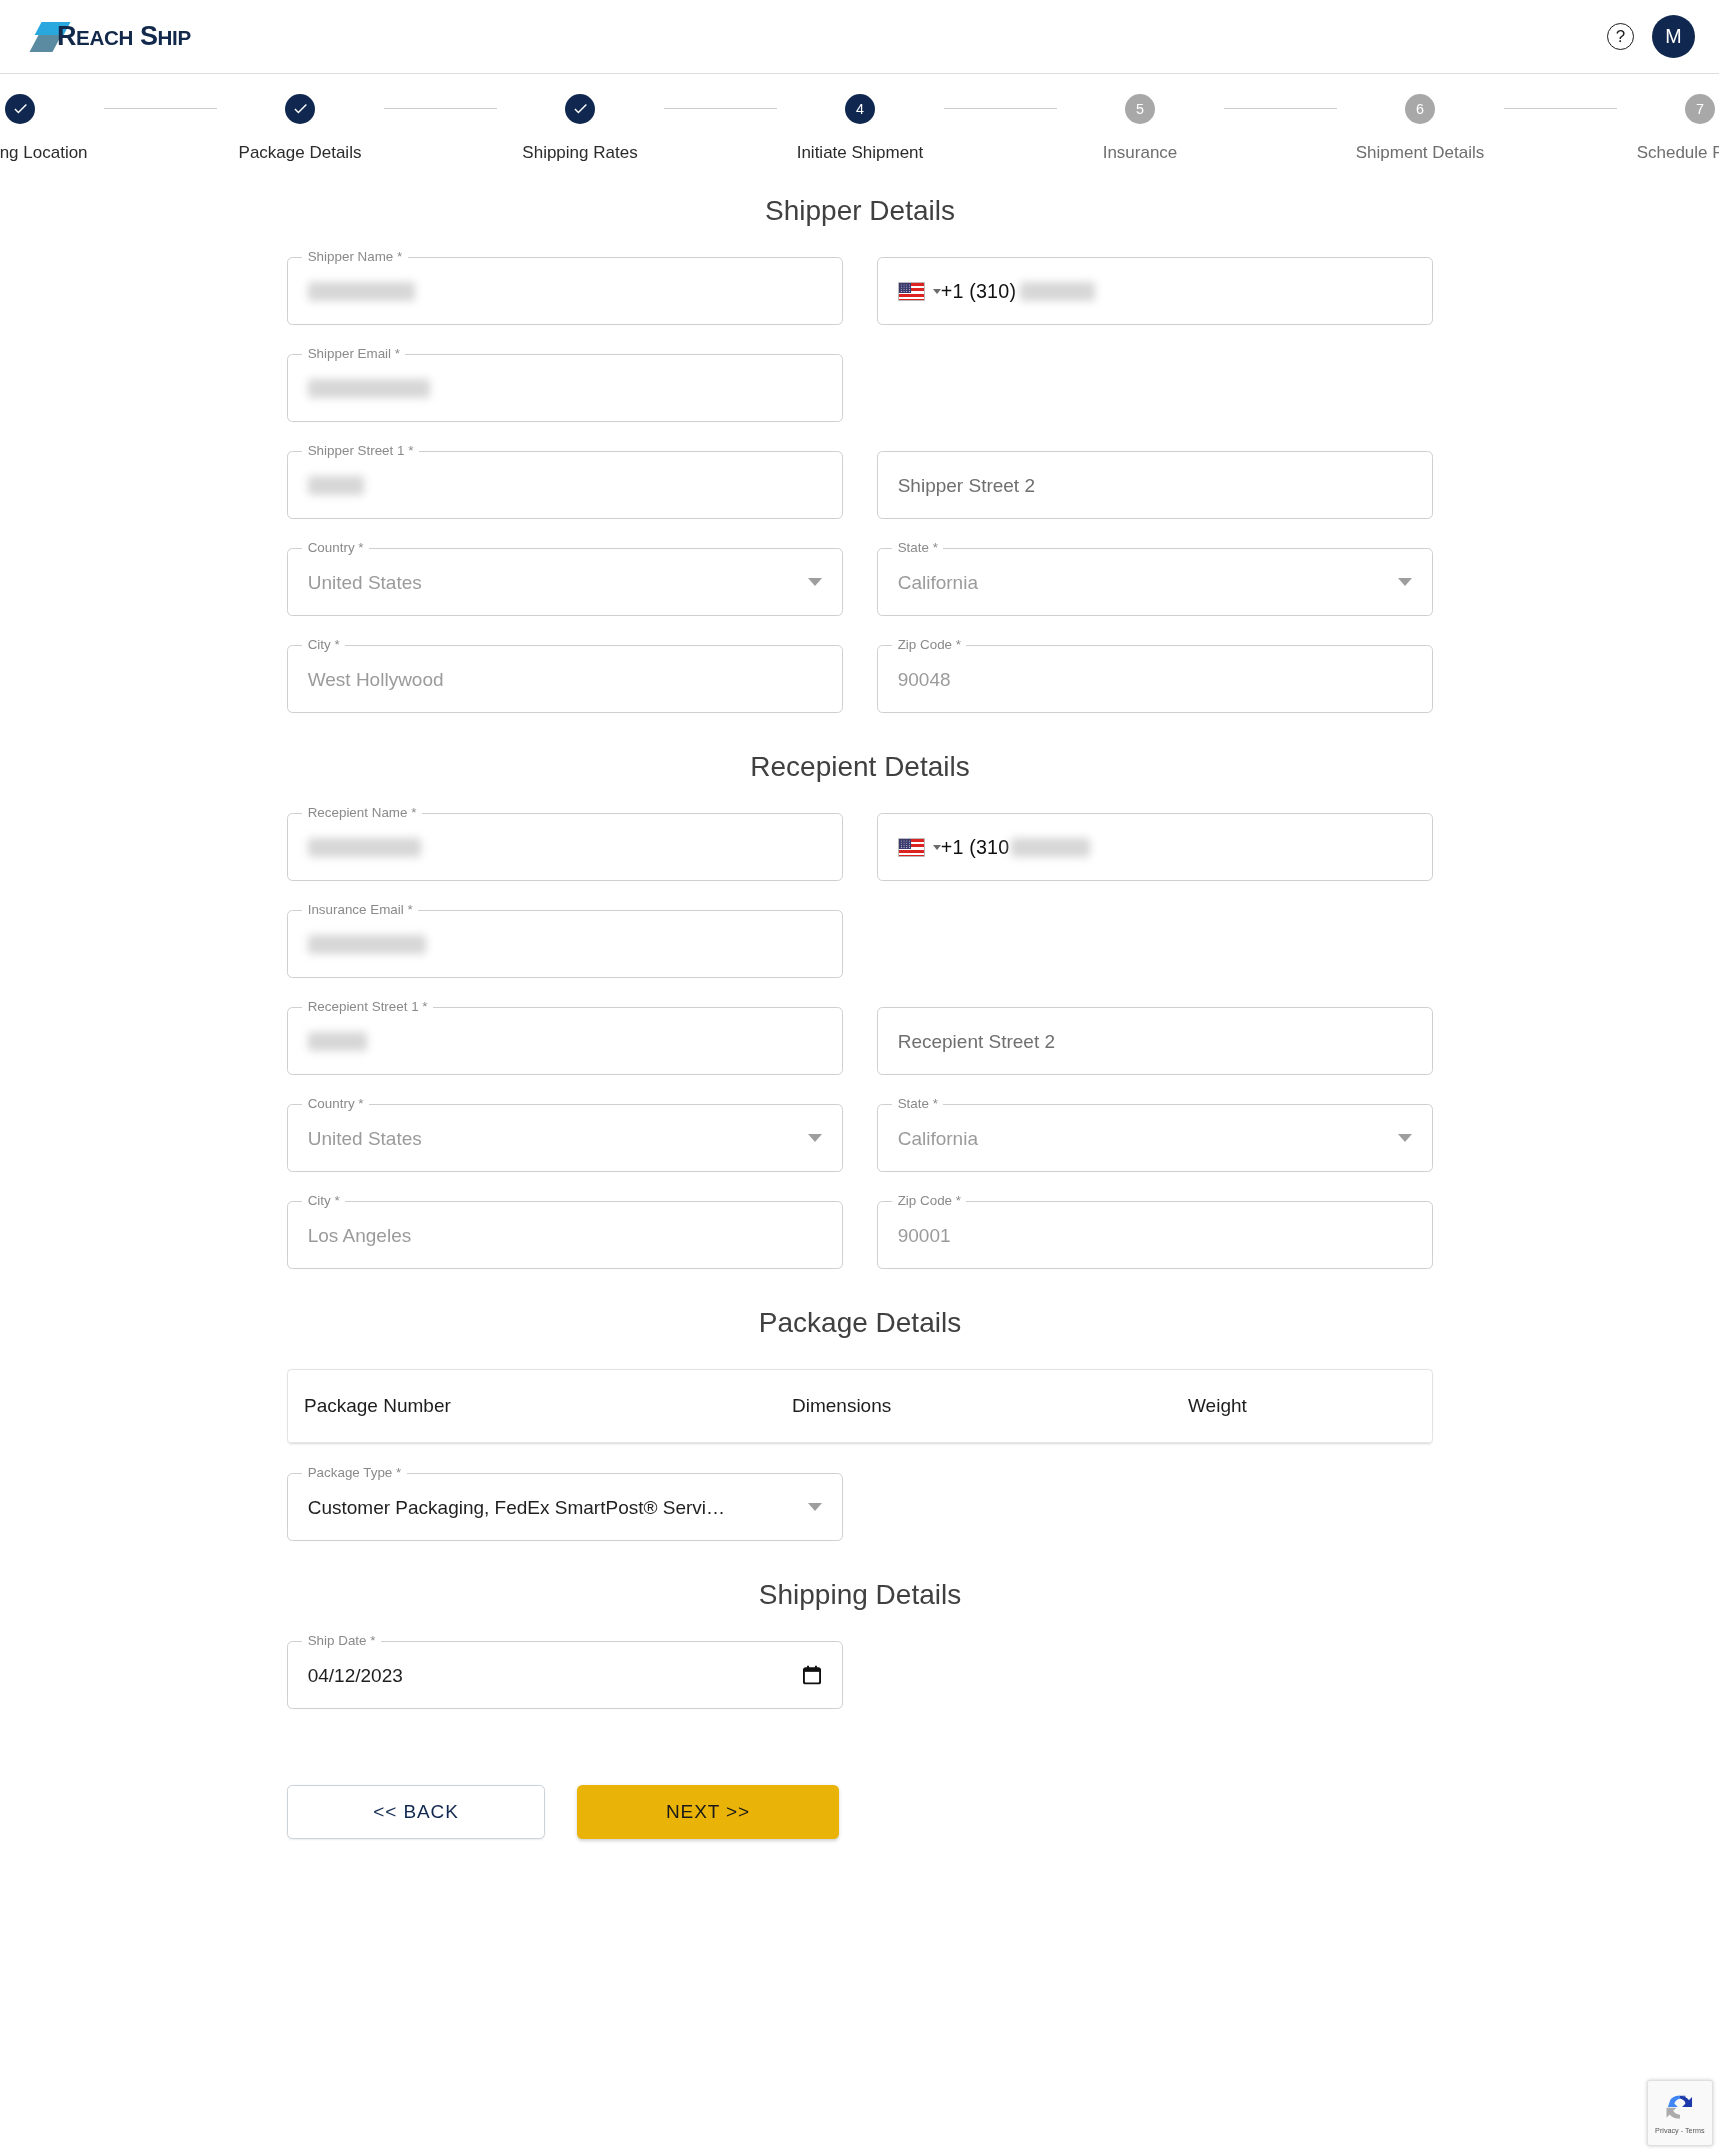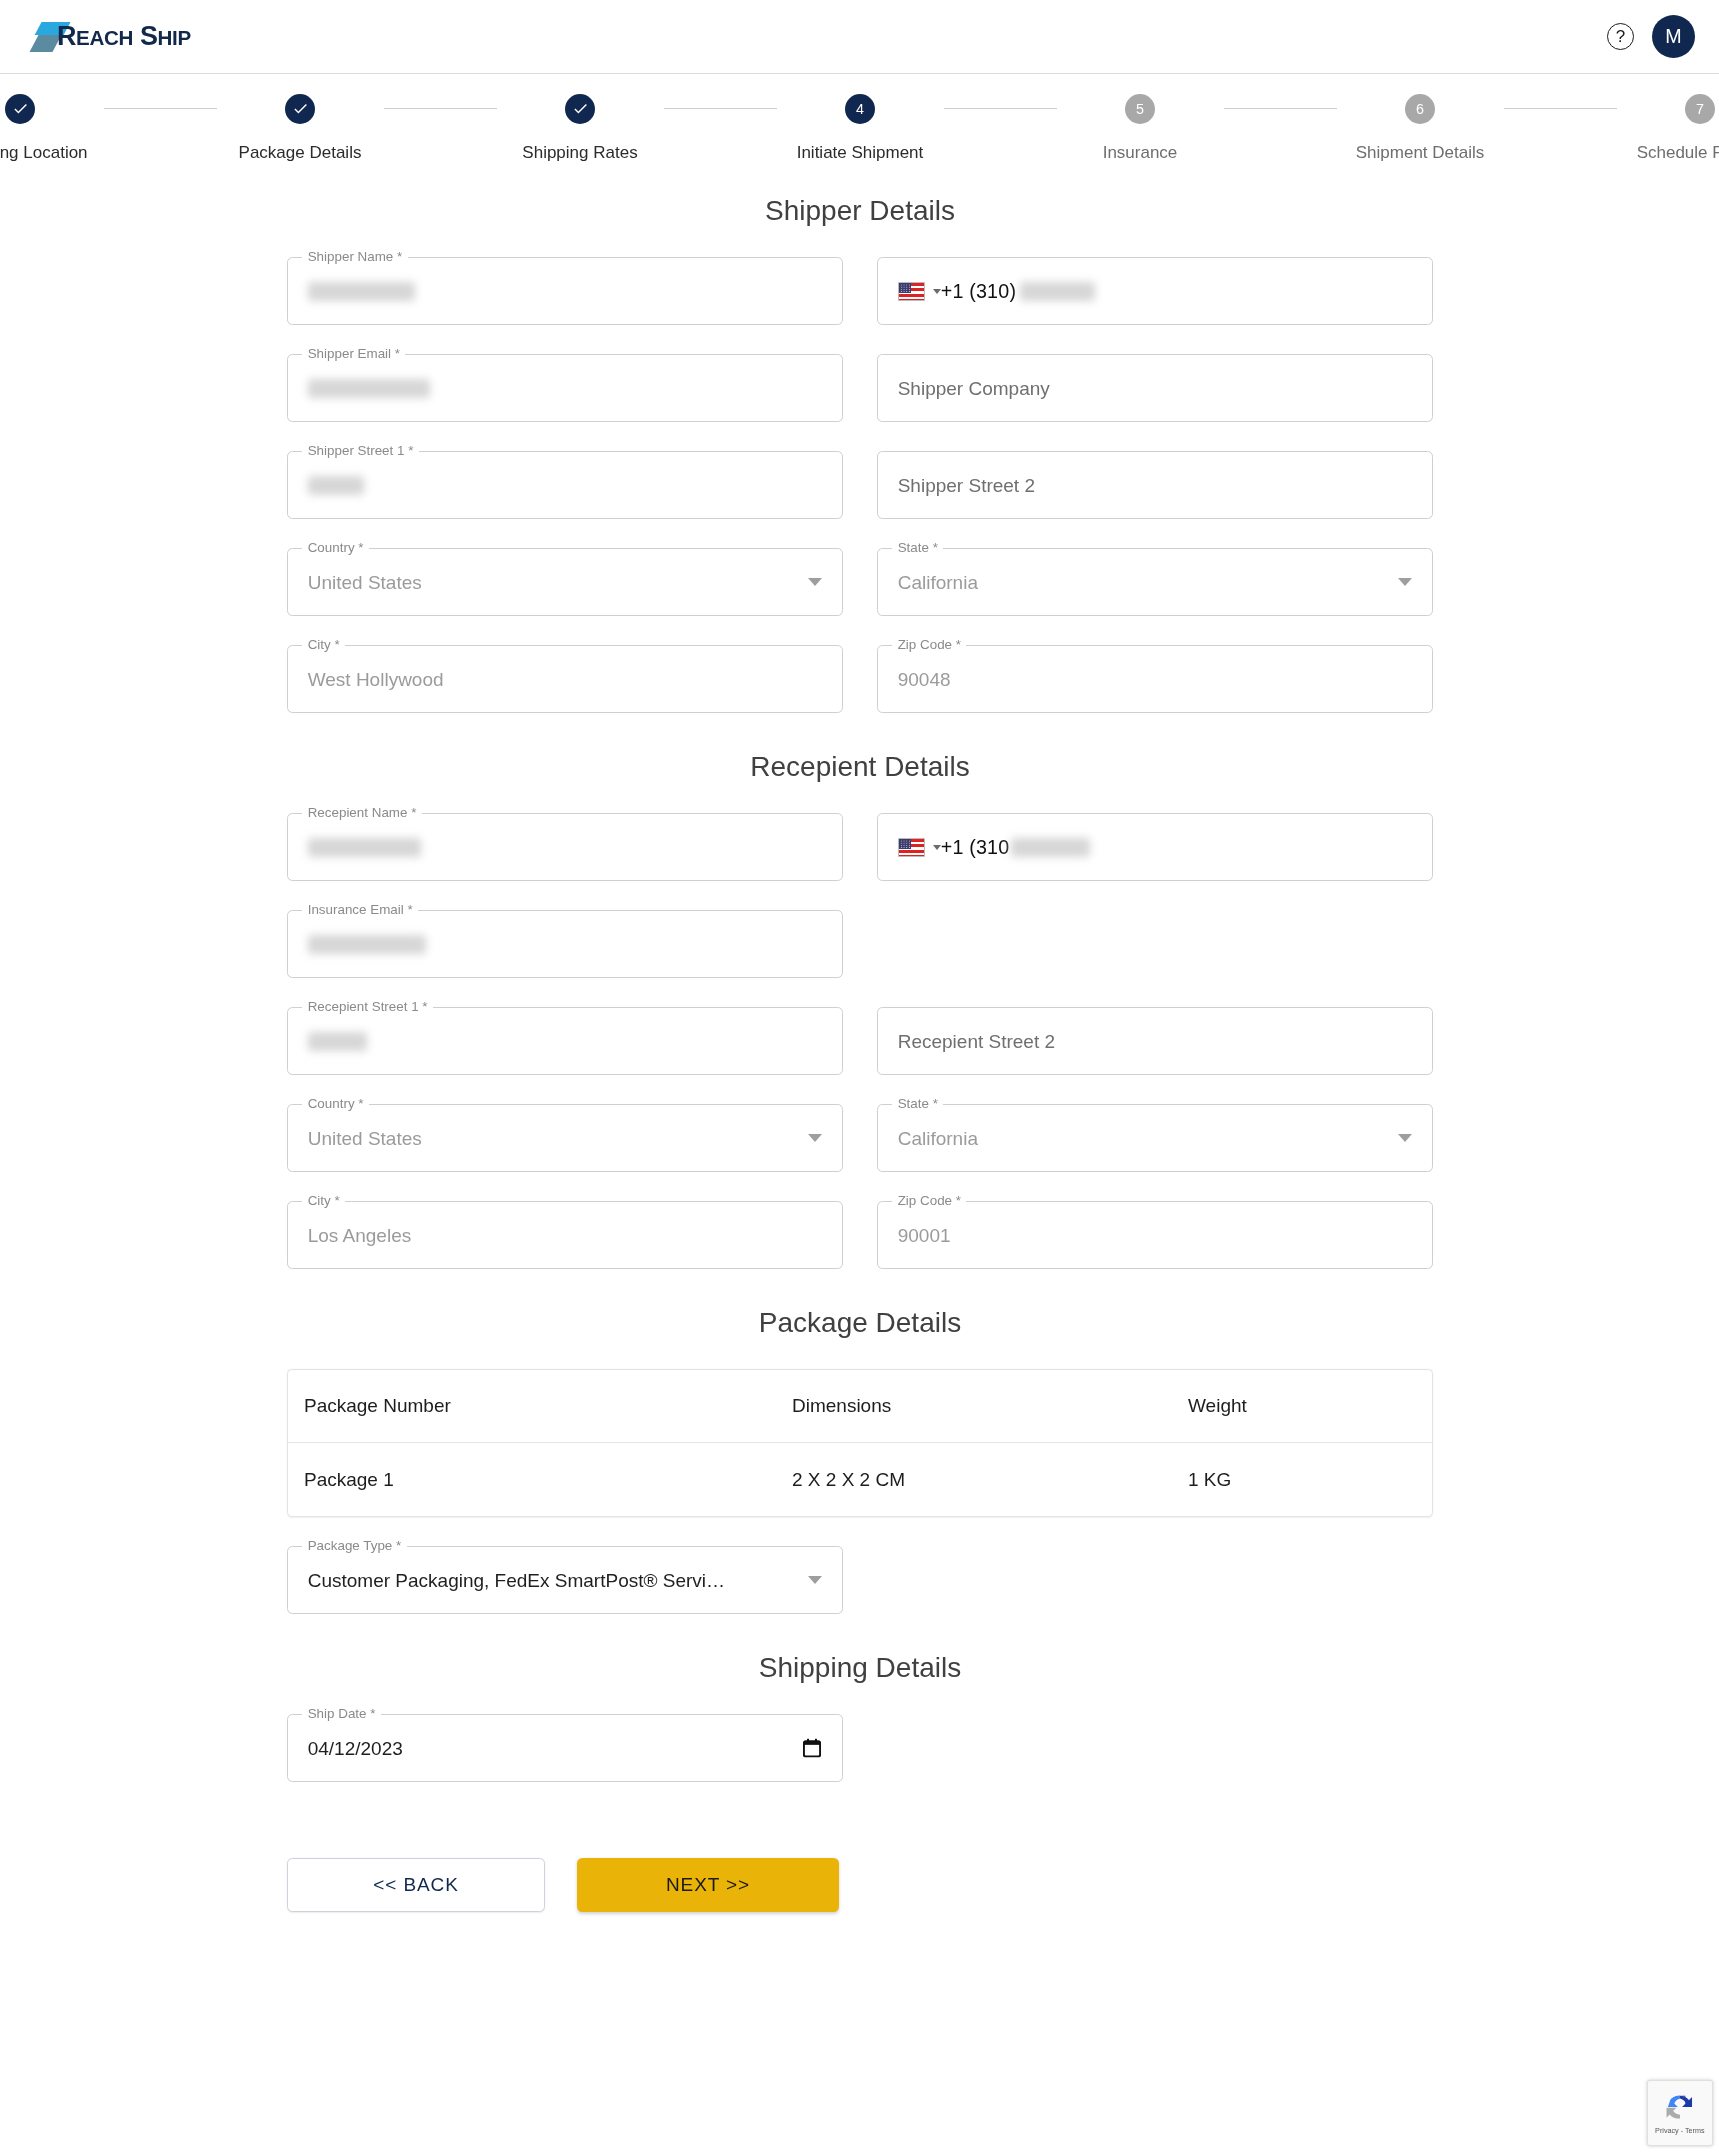--- a/index.html
+++ b/index.html
@@ -376,25 +376,20 @@
     </div>
   </div>
 
   <div class="row">
     <div class="col">
       <div class="field">
         <span class="legend">Shipper Email *</span>
         <span class="redact" style="width:122px"></span>
       </div>
     </div>
-    <div class="col">
-      <div class="field">
-        <span class="placeholder">Shipper Company</span>
-      </div>
-    </div>
   </div>
 
   <div class="row">
     <div class="col">
       <div class="field">
         <span class="legend">Shipper Street 1 *</span>
         <span class="redact" style="width:56px"></span>
       </div>
     </div>
     <div class="col">
@@ -514,25 +509,20 @@
     </div>
   </div>
 
   <div class="section-title tight">Package Details</div>
 
   <div class="pkg-table">
     <div class="pkg-row header">
       <div class="pkg-c1 cell">Package Number</div>
       <div class="pkg-c2 cell">Dimensions</div>
       <div class="pkg-c3 cell">Weight</div>
-    </div>
-    <div class="pkg-row">
-      <div class="pkg-c1 cell">Package 1</div>
-      <div class="pkg-c2 cell">2 X 2 X 2 CM</div>
-      <div class="pkg-c3 cell">1 KG</div>
     </div>
   </div>
 
   <div class="row" style="margin-top:29px;margin-bottom:0">
     <div class="col">
       <div class="field">
         <span class="legend">Package Type *</span>
         <span class="value dark">Customer Packaging, FedEx SmartPost® Servi…</span>
         <span class="caret"></span>
       </div>

